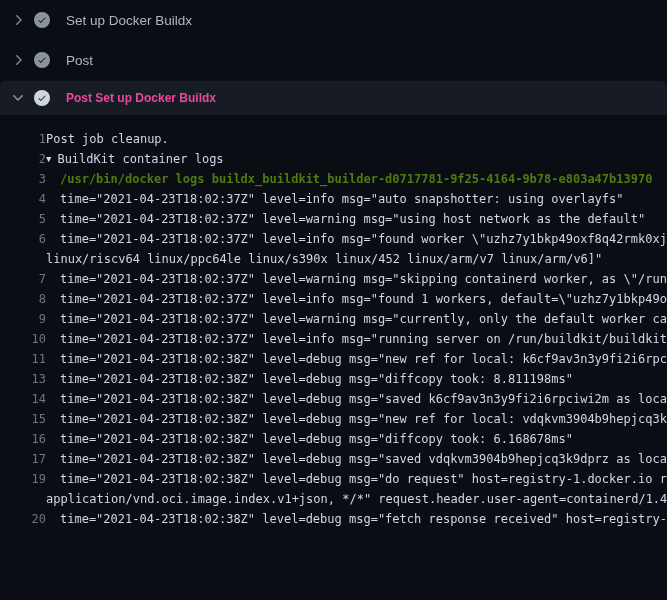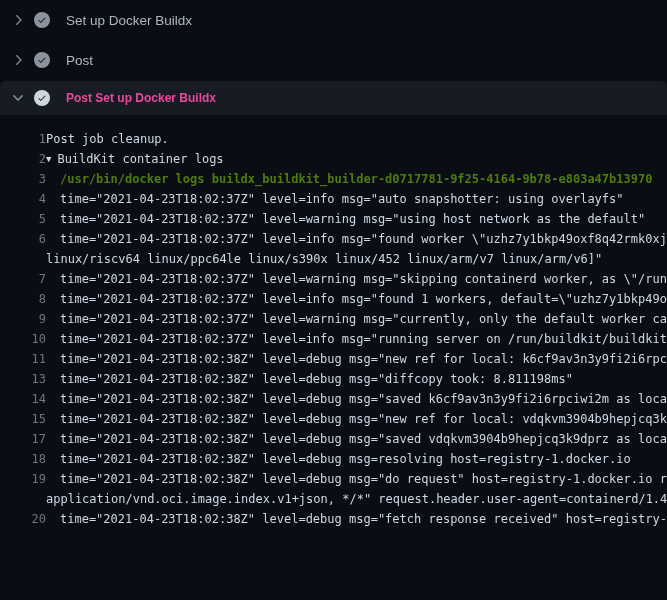--- a/index.html
+++ b/index.html
@@ -208,30 +208,30 @@
   <div class="log-line indent">
     <span class="num">14</span>
     <span class="txt">time="2021-04-23T18:02:38Z" level=debug msg="saved k6cf9av3n3y9fi2i6rpciwi2m as local</span>
   </div>
 
   <div class="log-line indent">
     <span class="num">15</span>
     <span class="txt">time="2021-04-23T18:02:38Z" level=debug msg="new ref for local: vdqkvm3904b9hepjcq3k9</span>
   </div>
 
+  <div class="log-line indent">
+    <span class="num">16</span>
+    <span class="txt">time="2021-04-23T18:02:38Z" level=debug msg="diffcopy took: 6.168678ms"</span>
+  </div>
 
   <div class="log-line indent">
     <span class="num">17</span>
     <span class="txt">time="2021-04-23T18:02:38Z" level=debug msg="saved vdqkvm3904b9hepjcq3k9dprz as local</span>
   </div>
 
-  <div class="log-line indent">
-    <span class="num">18</span>
-    <span class="txt">time="2021-04-23T18:02:38Z" level=debug msg=resolving host=registry-1.docker.io</span>
-  </div>
 
   <div class="log-line indent">
     <span class="num">19</span>
     <span class="txt">time="2021-04-23T18:02:38Z" level=debug msg="do request" host=registry-1.docker.io re</span>
   </div>
 
   <div class="log-line">
     <span class="num"></span>
     <span class="txt">application/vnd.oci.image.index.v1+json, */*" request.header.user-agent=containerd/1.4</span>
   </div>

